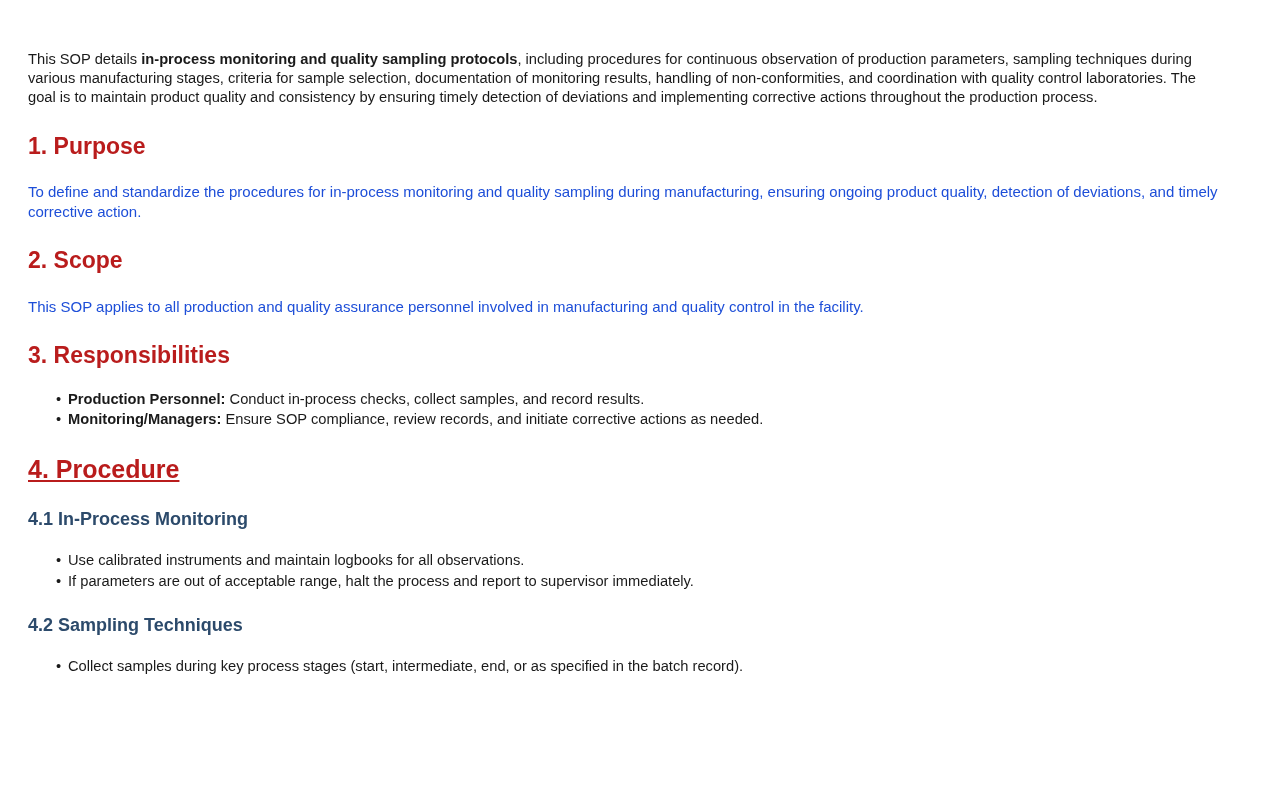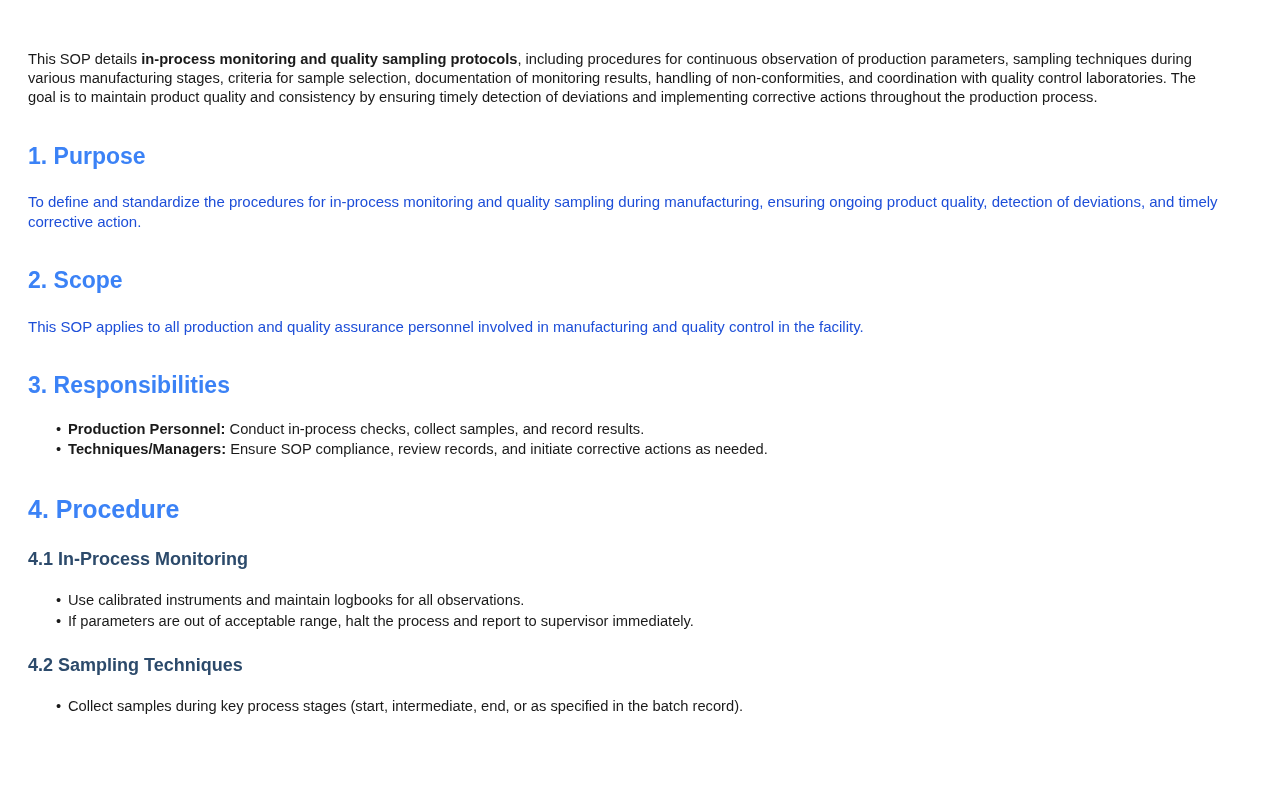--- a/index.html
+++ b/index.html
@@ -33,28 +33,29 @@
   .intro {
     font-size: 14.7px;
     line-height: 1.29;
     margin: 22px 0 0 0;
     max-width: 1190px;
     color: #1a1a1a;
   }
   .intro b { font-weight: bold; }
 
   h2.section {
-    color: #3b82f6;
+    color: #b91c1c;
     font-size: 23px;
     font-weight: bold;
-    margin: 36px 0 0 0;
+    margin: 26px 0 0 0;
     line-height: 1.2;
   }
   h2.section.bigger {
     font-size: 25px;
+    text-decoration: underline;
   }
   h3.subsection {
     color: #2c4a6b;
     font-size: 18px;
     font-weight: bold;
     margin: 25px 0 0 0;
     line-height: 1.2;
   }
   p.body-text {
     font-size: 15px;
@@ -99,21 +100,21 @@
 
   <h2 class="section">1. Purpose</h2>
   <p class="body-text">To define and standardize the procedures for in-process monitoring and quality sampling during manufacturing, ensuring ongoing product quality, detection of deviations, and timely corrective action.</p>
 
   <h2 class="section">2. Scope</h2>
   <p class="body-text">This SOP applies to all production and quality assurance personnel involved in manufacturing and quality control in the facility.</p>
 
   <h2 class="section">3. Responsibilities</h2>
   <ul class="bullets resp-list">
     <li><b>Production Personnel:</b><span> Conduct in-process checks, collect samples, and record results.</span></li>
-    <li><b>Techniques/Managers:</b><span> Ensure SOP compliance, review records, and initiate corrective actions as needed.</span></li>
+    <li><b>Monitoring/Managers:</b><span> Ensure SOP compliance, review records, and initiate corrective actions as needed.</span></li>
   </ul>
 
   <h2 class="section bigger">4. Procedure</h2>
 
   <h3 class="subsection">4.1 In-Process Monitoring</h3>
   <ul class="bullets wide">
     <li>Use calibrated instruments and maintain logbooks for all observations.</li>
     <li>If parameters are out of acceptable range, halt the process and report to supervisor immediately.</li>
   </ul>
 

